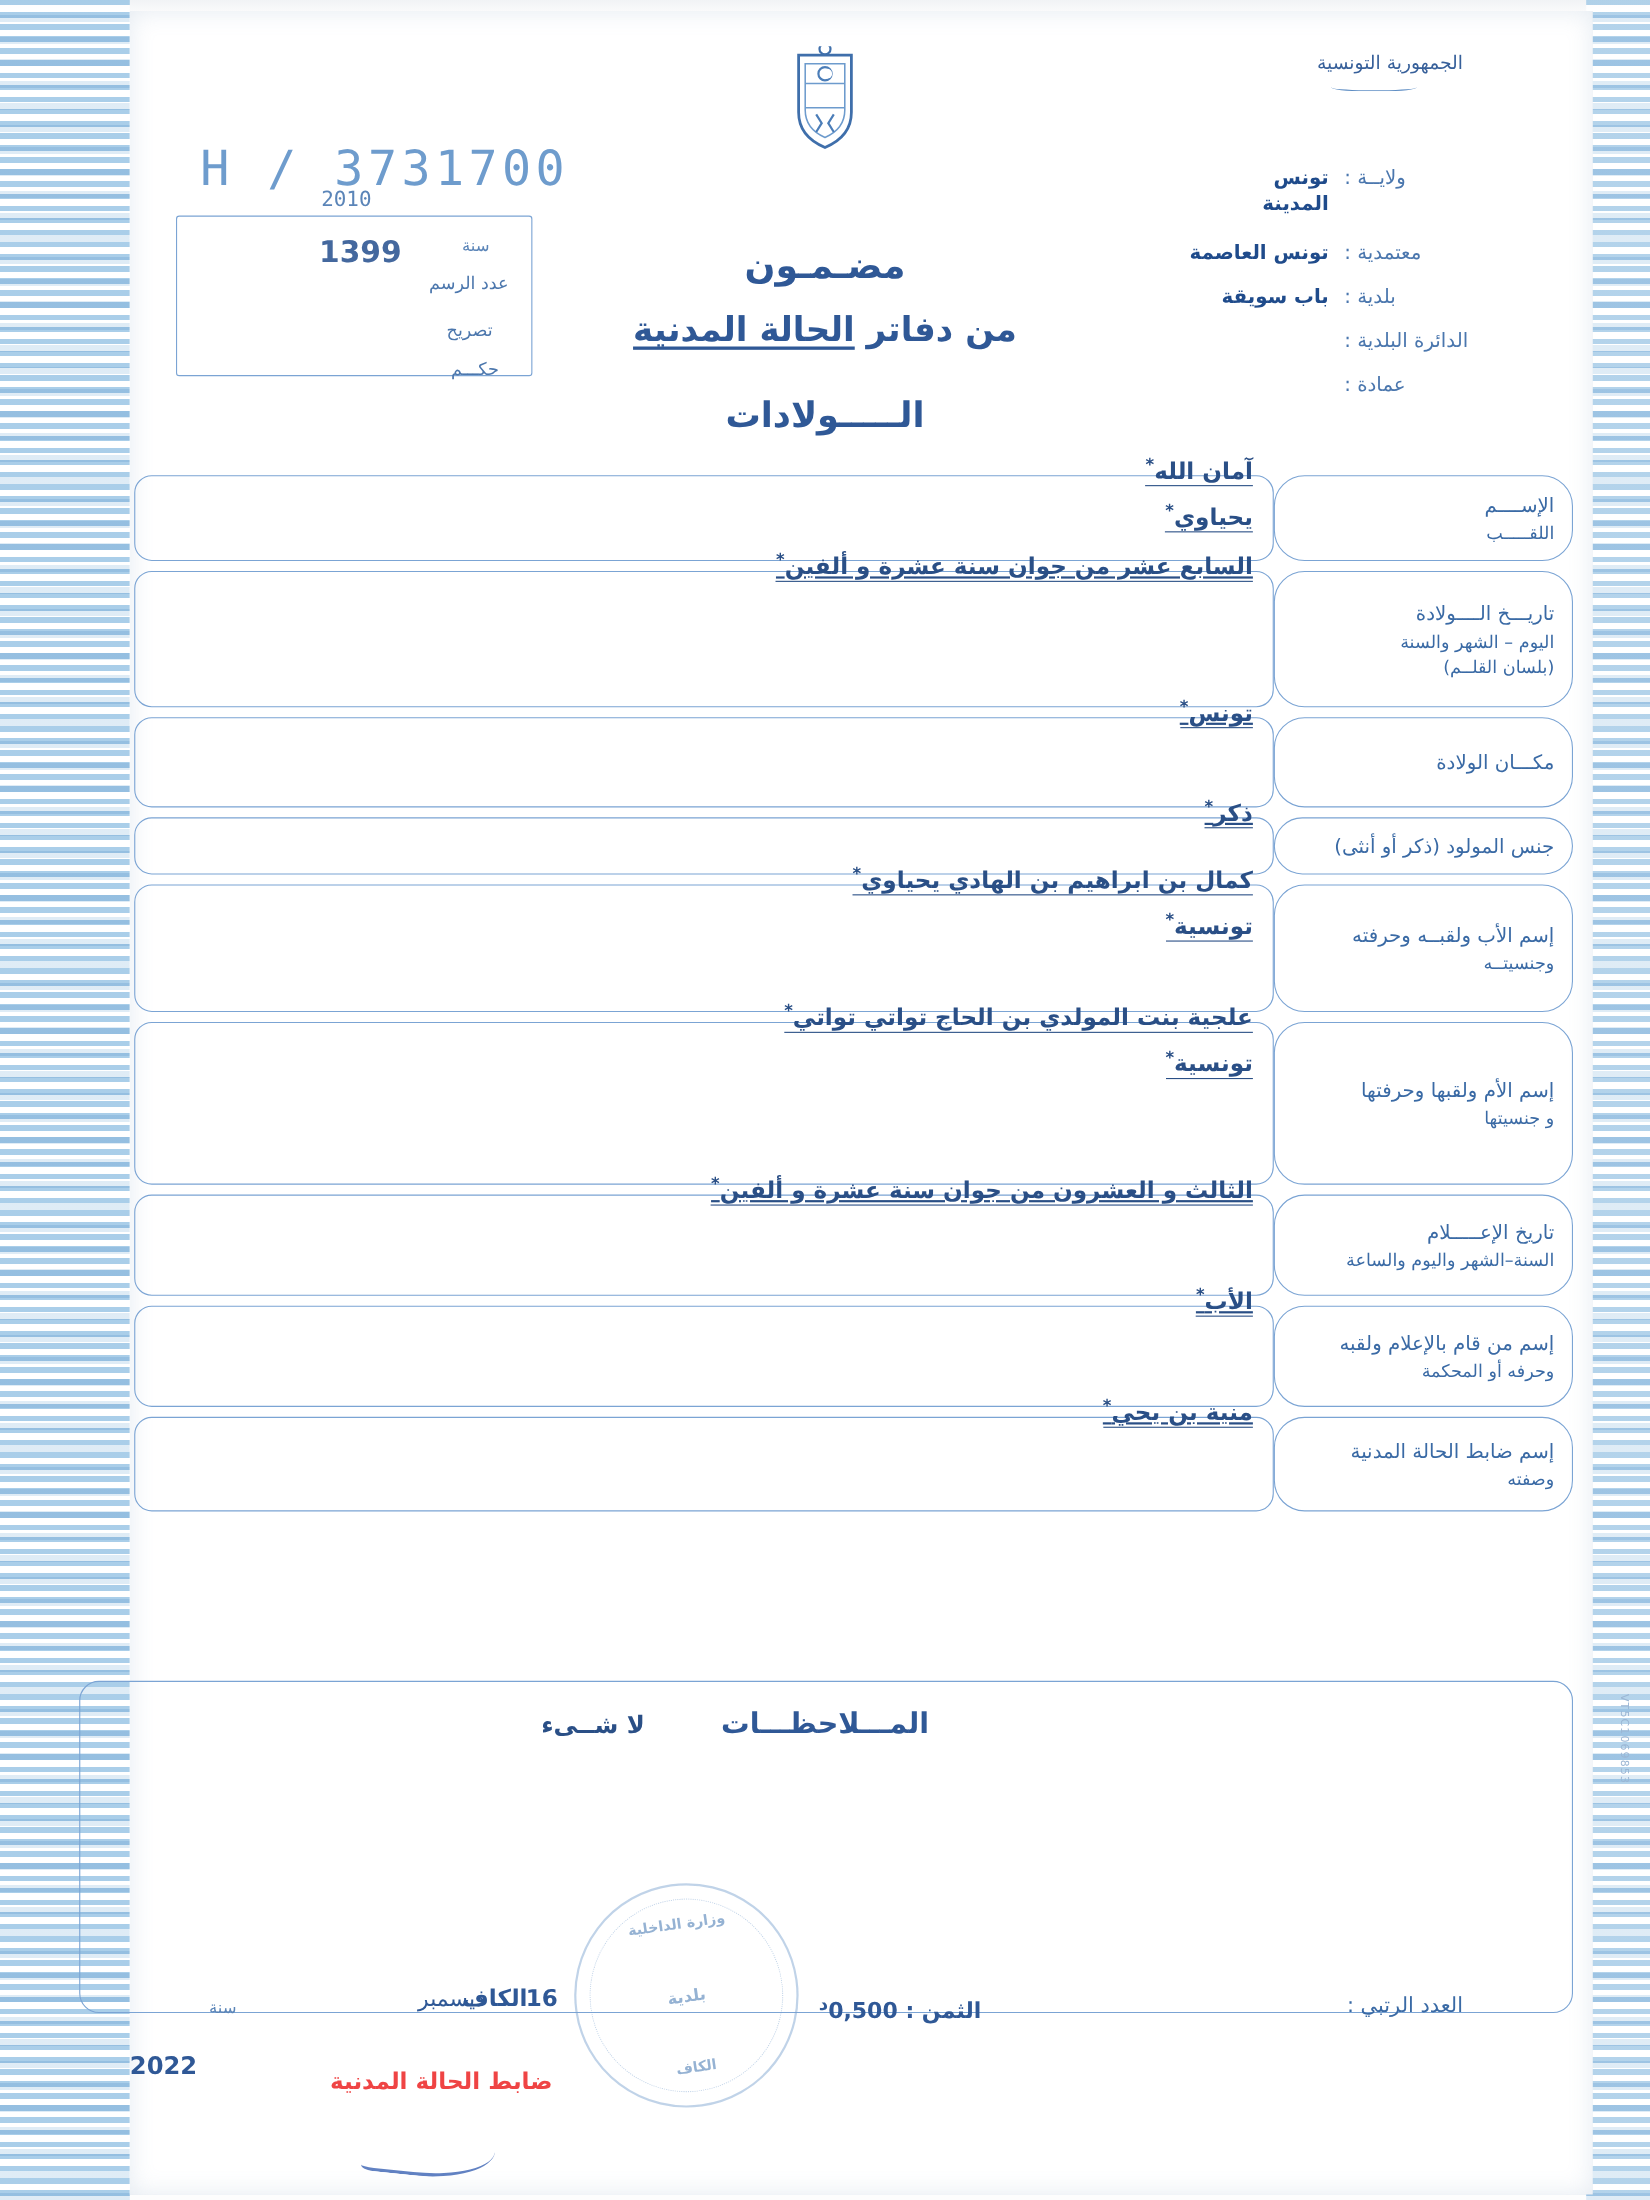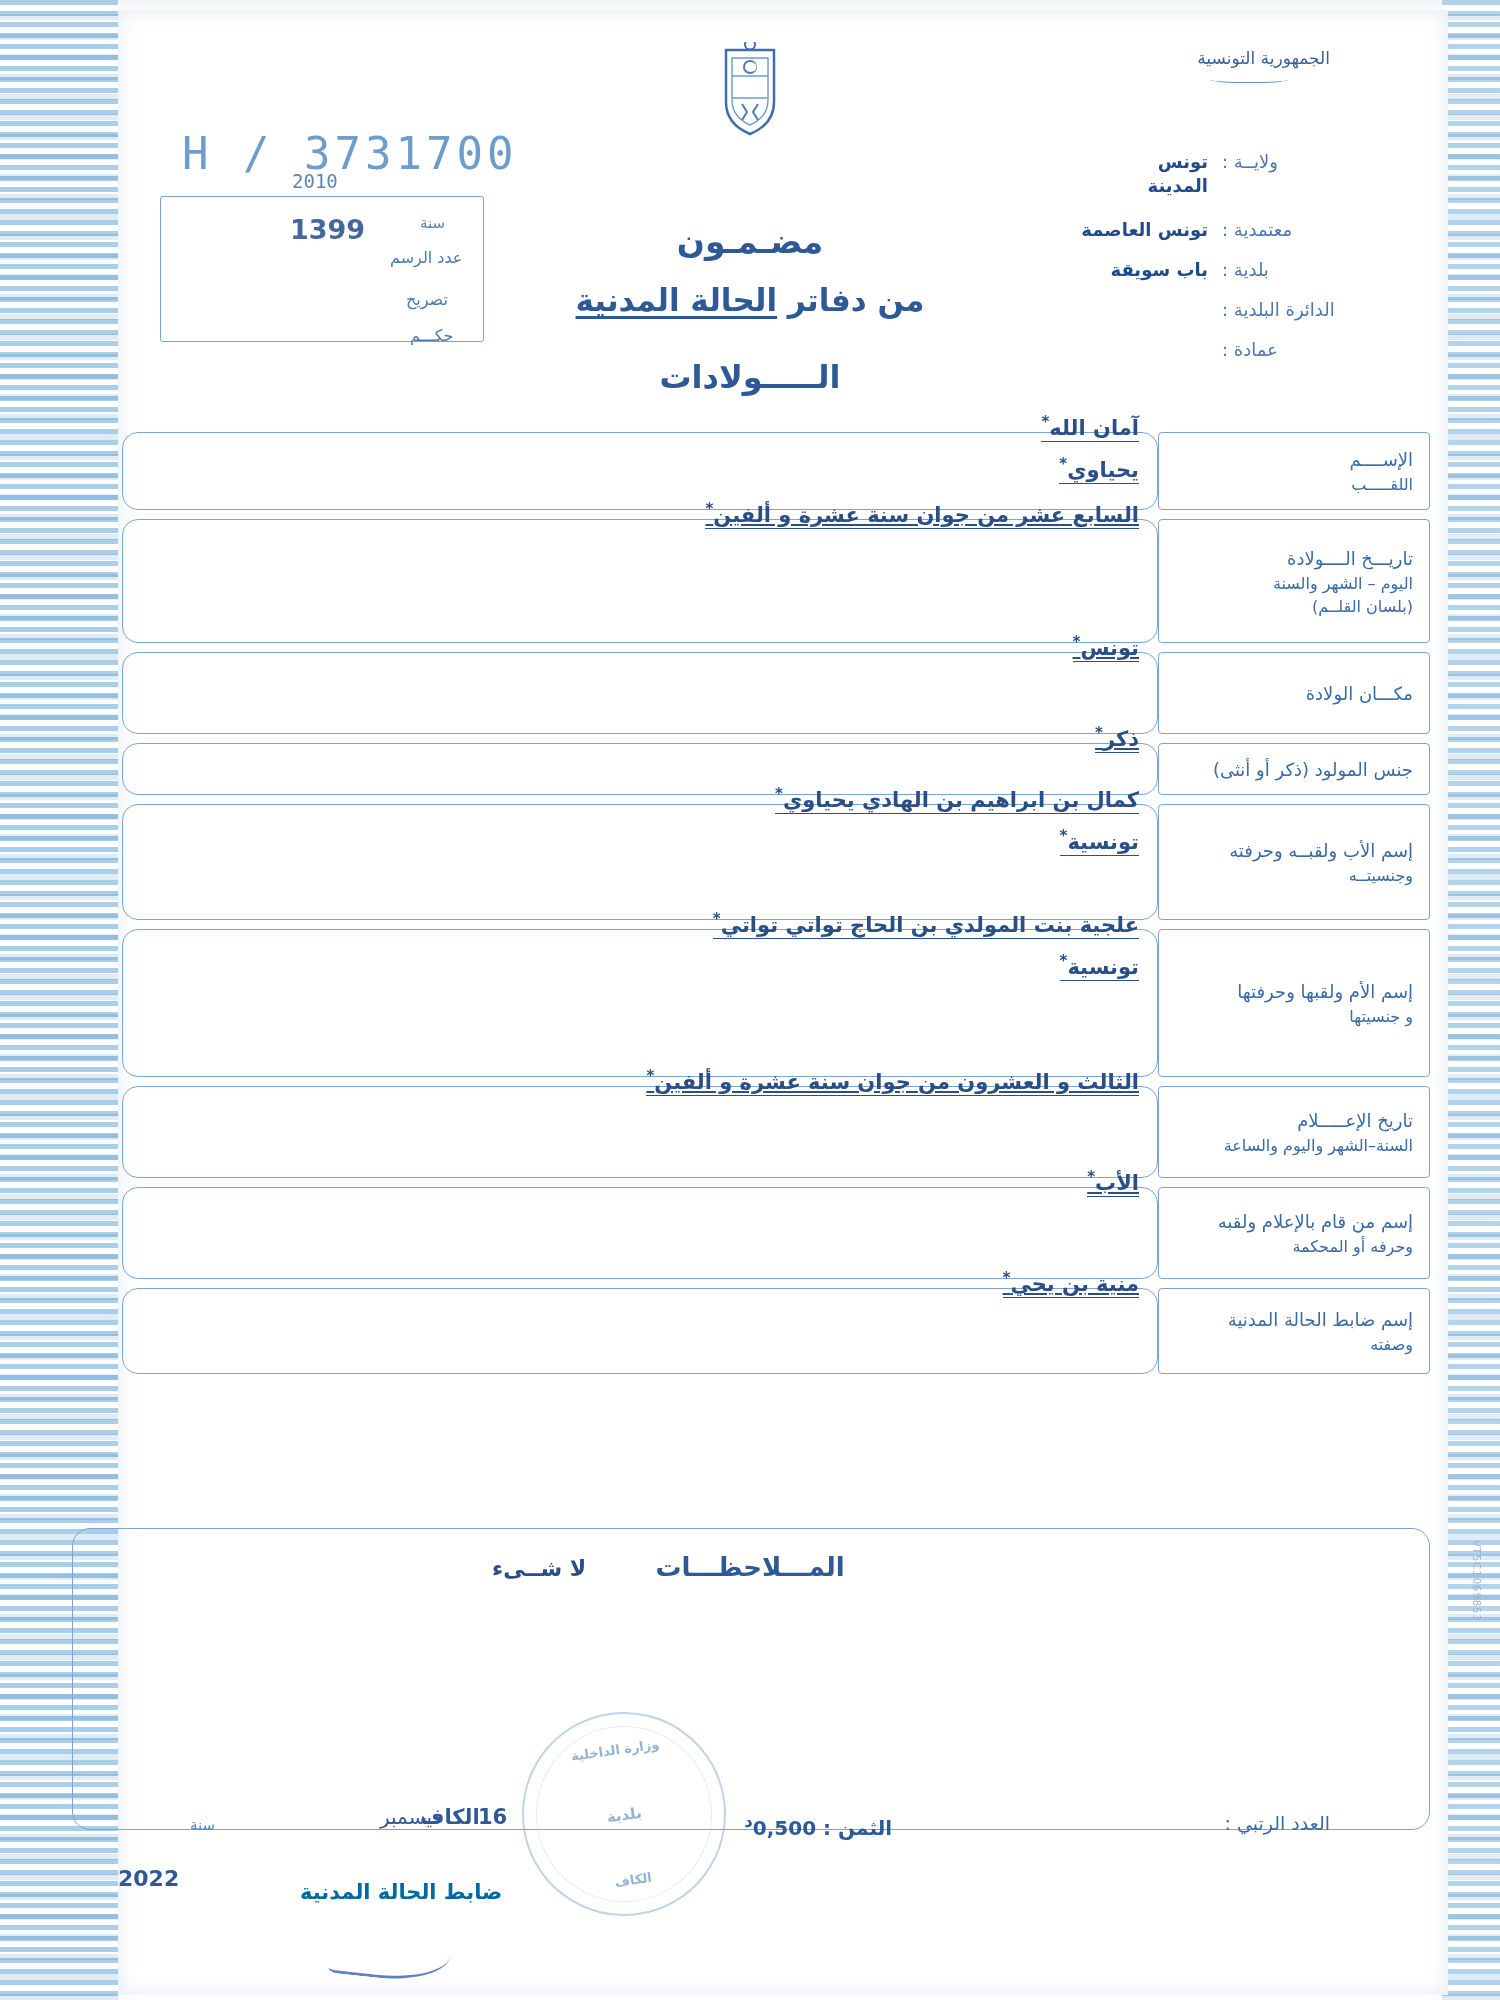--- a/index.html
+++ b/index.html
@@ -241,21 +241,21 @@
     width: 1318px;
   }
   .frow {
     display: flex;
     align-items: stretch;
     margin-bottom: 9px;
   }
   .label-cell {
     width: 272px;
     border: 1.5px solid #7ba4d4;
-    border-radius: 4px;
+    border-radius: 28px;
     padding: 10px 16px 8px 10px;
     box-sizing: border-box;
     font-size: 18px;
     color: #3a6aa5;
     line-height: 1.45;
     display: flex;
     flex-direction: column;
     justify-content: center;
   }
   .label-cell .l2, .label-cell .l3 { font-size: 16px; }
@@ -377,21 +377,21 @@
     top: 1816px;
     left: 190px;
     font-size: 15px;
     color: #5b85b8;
   }
   .signature-lbl {
     position: absolute;
     top: 1880px;
     left: 300px;
     font-size: 21px;
-    color: #0369a1;
+    color: #ef4444;
     font-weight: bold;
   }
   .warning {
     position: absolute;
     top: 1880px;
     right: 168px;
     width: 660px;
     text-align: right;
     font-size: 16px;
     line-height: 1.75;

